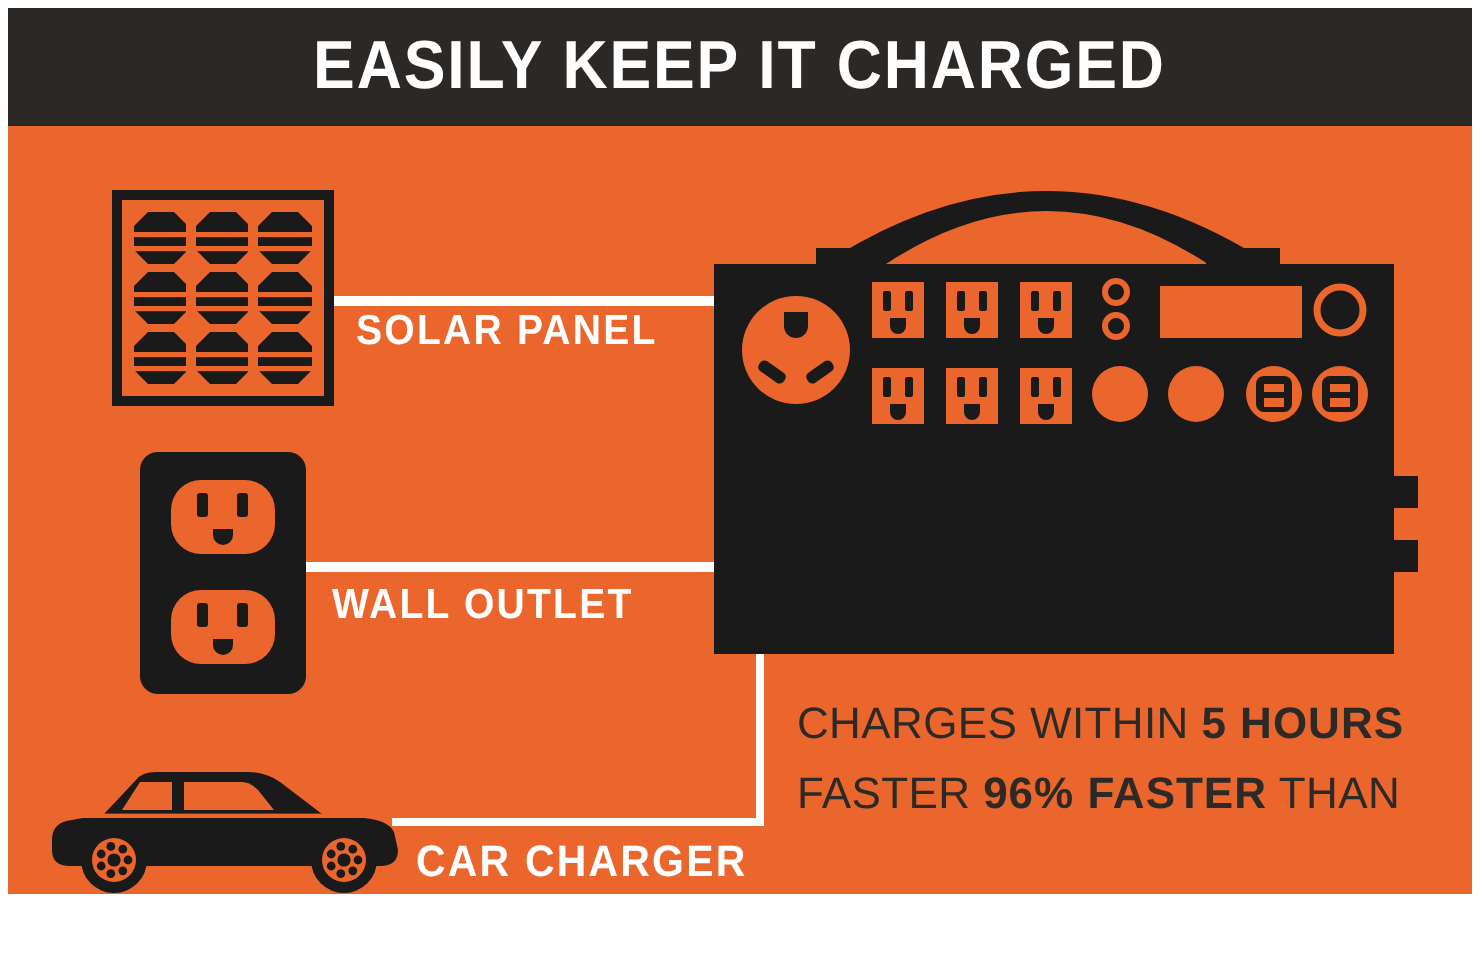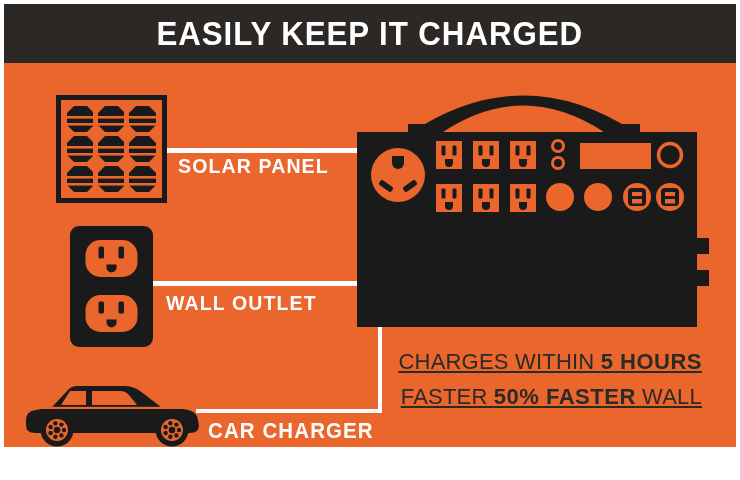--- a/index.html
+++ b/index.html
@@ -32,22 +32,22 @@
   .line-car-h{left:192px;top:405px;width:186px;height:4px;}
   .line-car-v{left:374px;top:323px;width:4px;height:86px;}
   .src-label{
     position:absolute;color:var(--white);font-weight:700;white-space:nowrap;
     letter-spacing:1.2px;transform-origin:left center;transform:scaleX(0.93);
   }
   .lbl-solar{left:174px;top:150px;font-size:21px;}
   .lbl-wall{left:162px;top:287px;font-size:21px;}
   .lbl-car{left:204px;top:414px;font-size:22px;}
   .claims{
-    position:absolute;right:34px;top:344px;text-align:right;color:var(--text_dark);
-    font-size:22px;line-height:28px;letter-spacing:0.2px;white-space:nowrap;text-decoration:underline;
+    position:absolute;right:34px;top:344px;color:var(--text_dark);
+    font-size:22px;line-height:28px;letter-spacing:0.2px;white-space:nowrap;
   }
   .claims .c-line1{margin-bottom:7px;}
   .claims b{font-weight:700;letter-spacing:0.5px;}
 </style>
 </head>
 <body>
 
 <div class="frame">
   <div class="canvas">
 
@@ -228,17 +228,17 @@
         <rect x="308" y="106" width="10" height="4.5" fill="#eb662c"></rect>
       </g>
     </svg>
 
     <div class="src-label lbl-solar">SOLAR PANEL</div>
     <div class="src-label lbl-wall">WALL OUTLET</div>
     <div class="src-label lbl-car">CAR CHARGER</div>
 
     <div class="claims">
       <div class="c-line1"><span>CHARGES WITHIN </span><b>5 HOURS</b></div>
-      <div class="c-line2"><span>FASTER </span><b>50% FASTER</b><span> WALL</span></div>
+      <div class="c-line2"><span>FASTER </span><b>96% FASTER</b><span> THAN</span></div>
     </div>
 
   </div>
 </div>
 
 </body></html>

